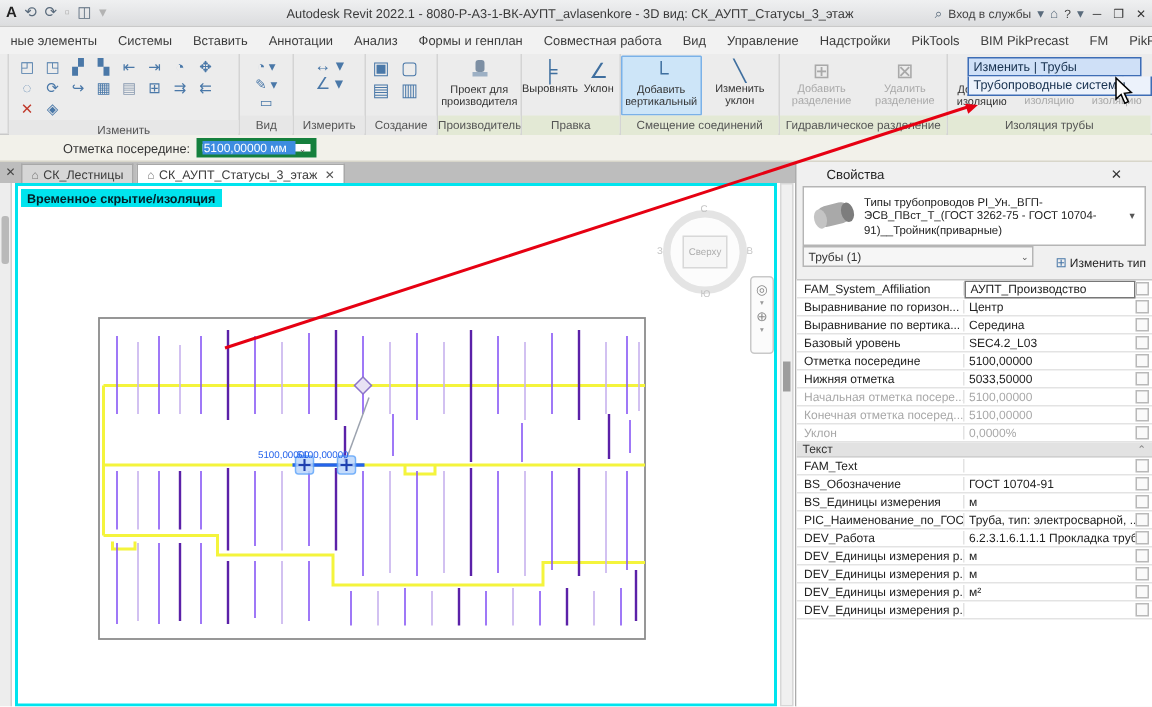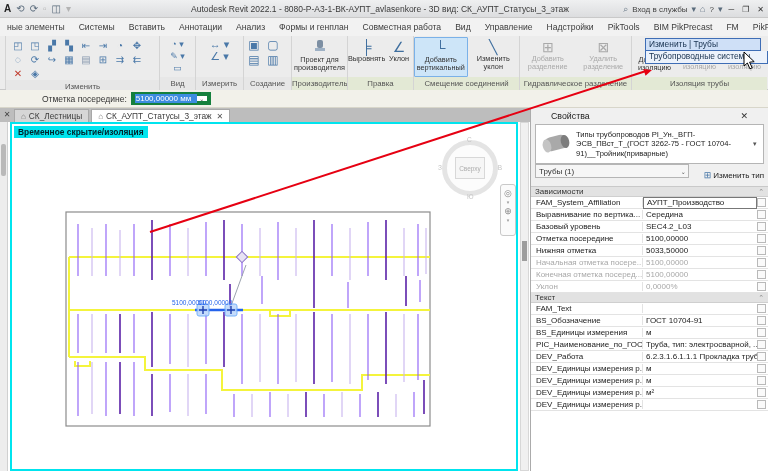--- a/index.html
+++ b/index.html
@@ -490,27 +490,28 @@
       <span class="fcombo">
         <span>Трубы (1)</span>
         <span class="farr">⌄</span>
       </span>
       <span class="edittype">
         <span class="eticon">⊞</span>
         <span>Изменить тип</span>
       </span>
     </div>
     <div class="prows">
-        <div class="prow section">
-          <span class="sl">Зависимости</span>
-          <span class="scoll">⌃</span>
-        </div>
         <div class="prow">
           <div class="pl">FAM_System_Affiliation</div>
           <div class="pv editing">АУПТ_Производство</div>
+          <div class="assoc"></div>
+        </div>
+        <div class="prow">
+          <div class="pl">Выравнивание по горизон...</div>
+          <div class="pv">Центр</div>
           <div class="assoc"></div>
         </div>
         <div class="prow">
           <div class="pl">Выравнивание по вертика...</div>
           <div class="pv">Середина</div>
           <div class="assoc"></div>
         </div>
         <div class="prow">
           <div class="pl">Базовый уровень</div>
           <div class="pv">SEC4.2_L03</div>

